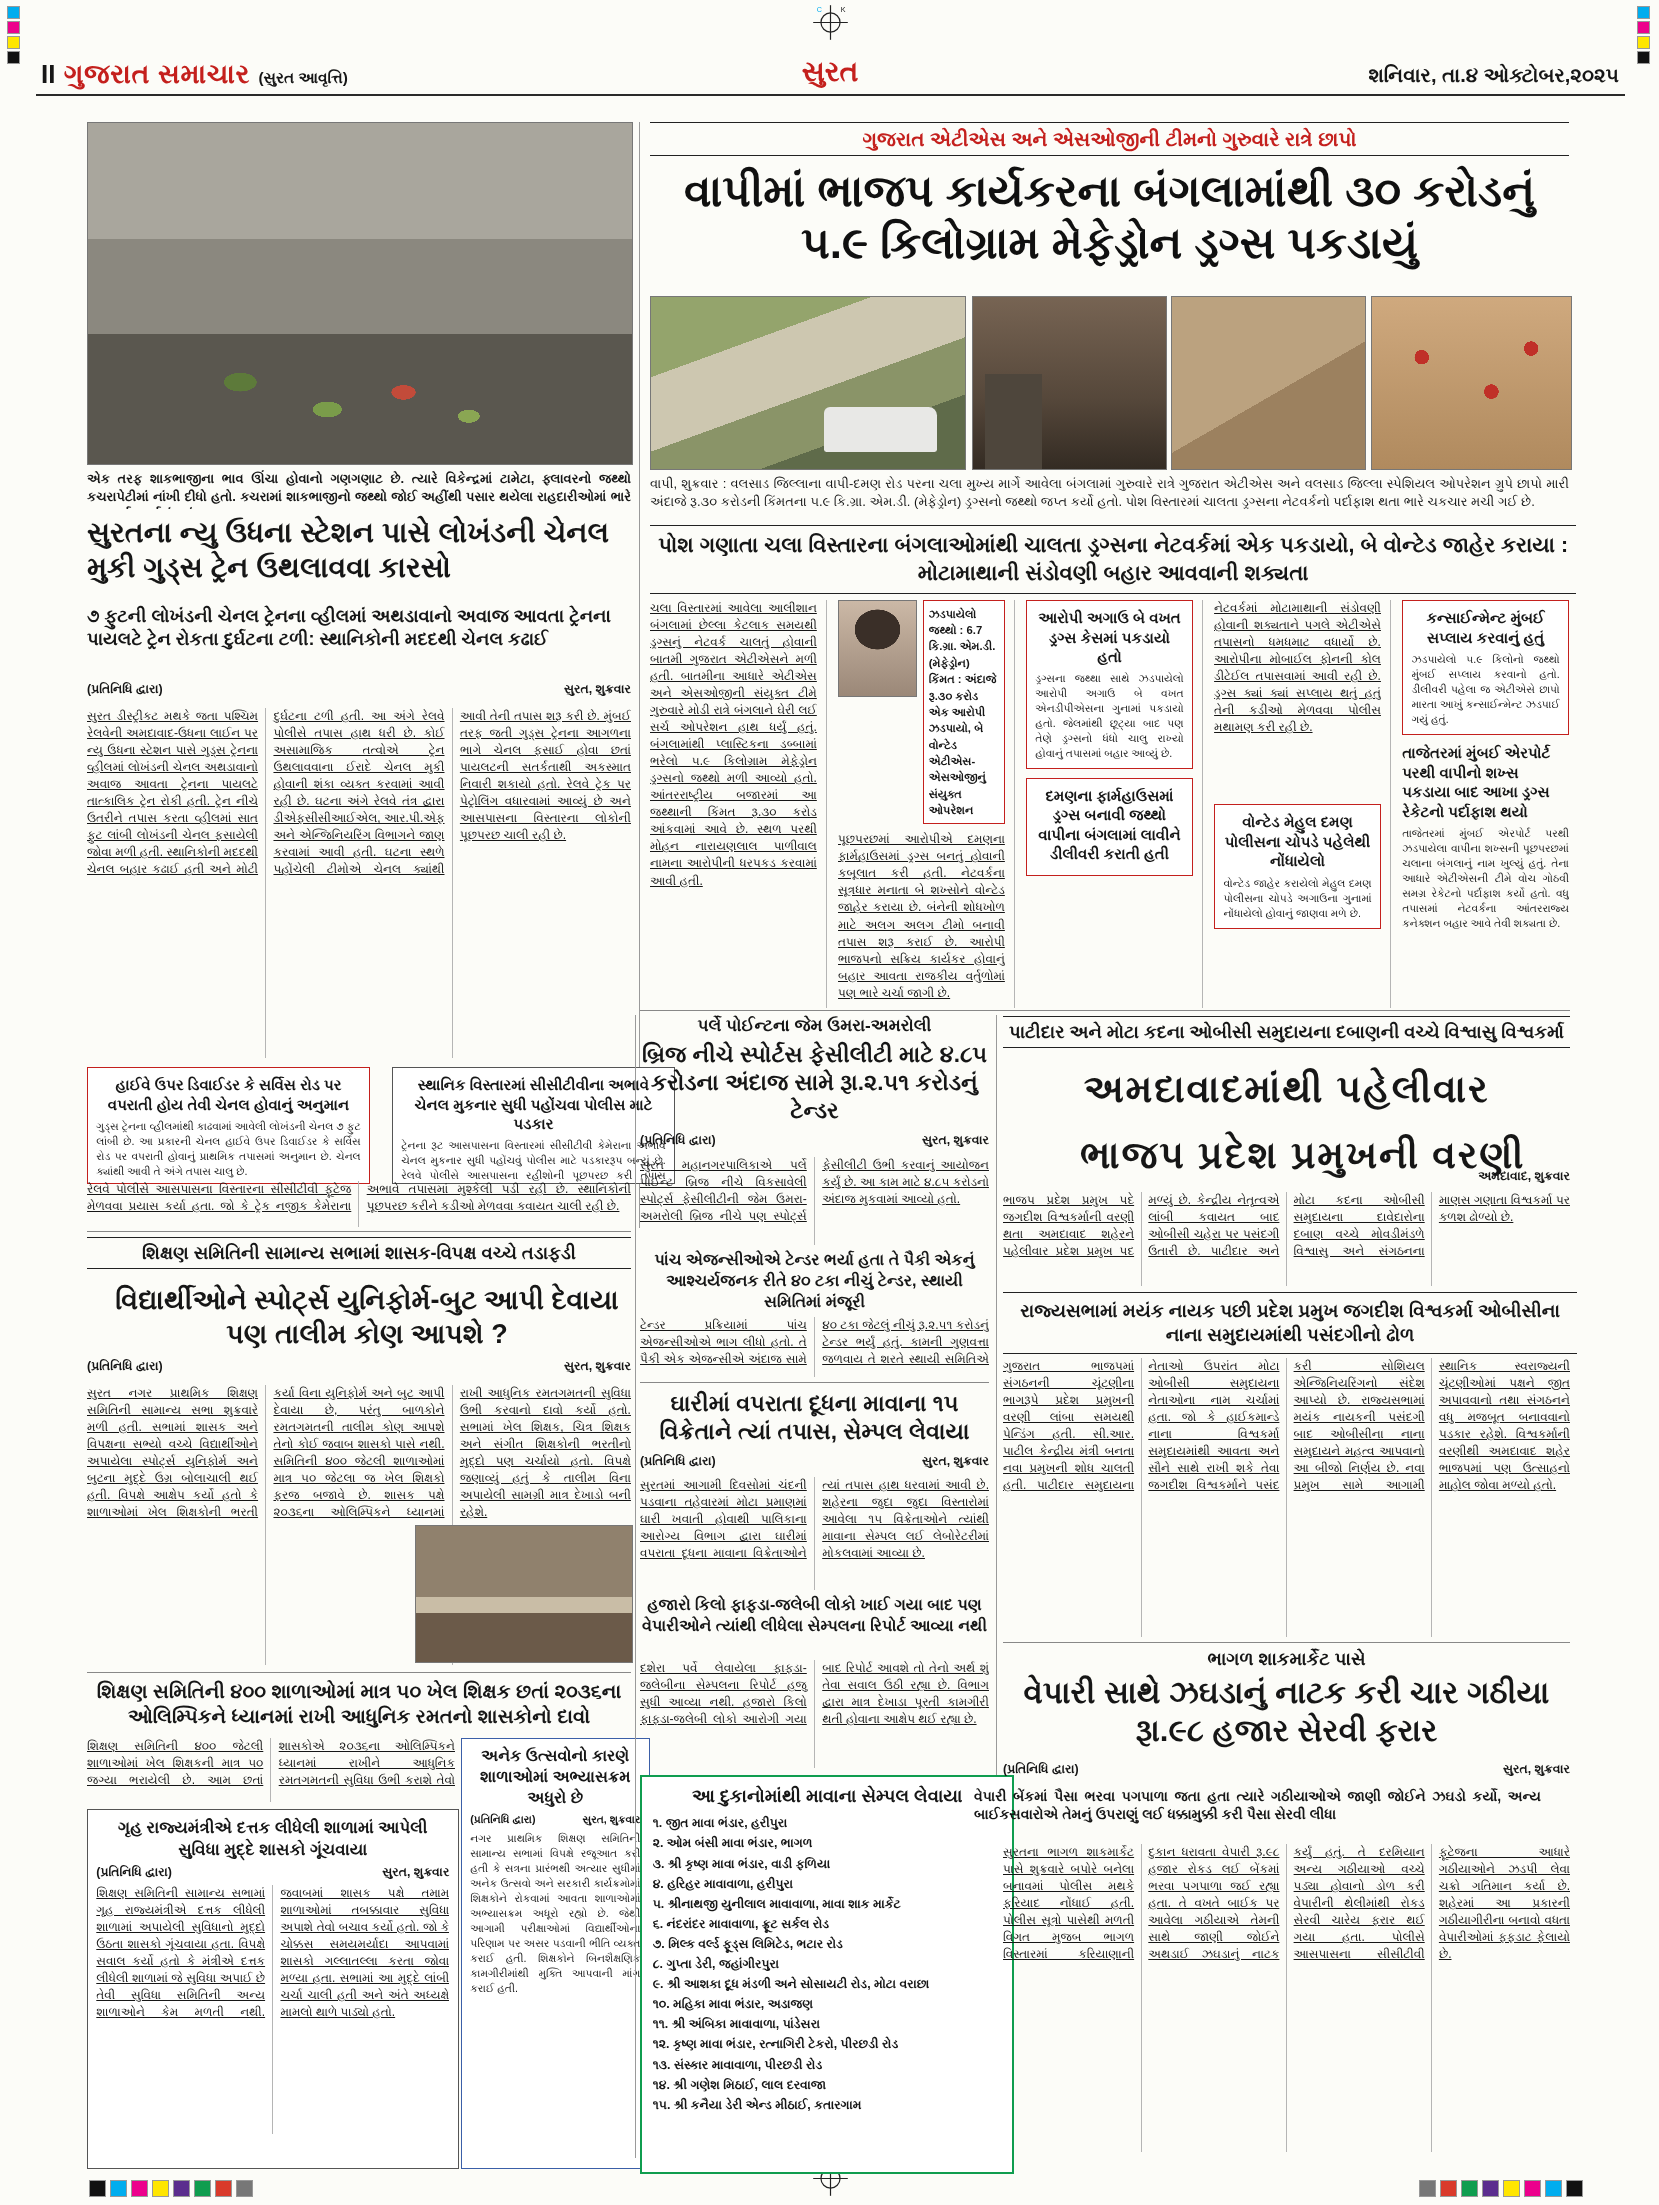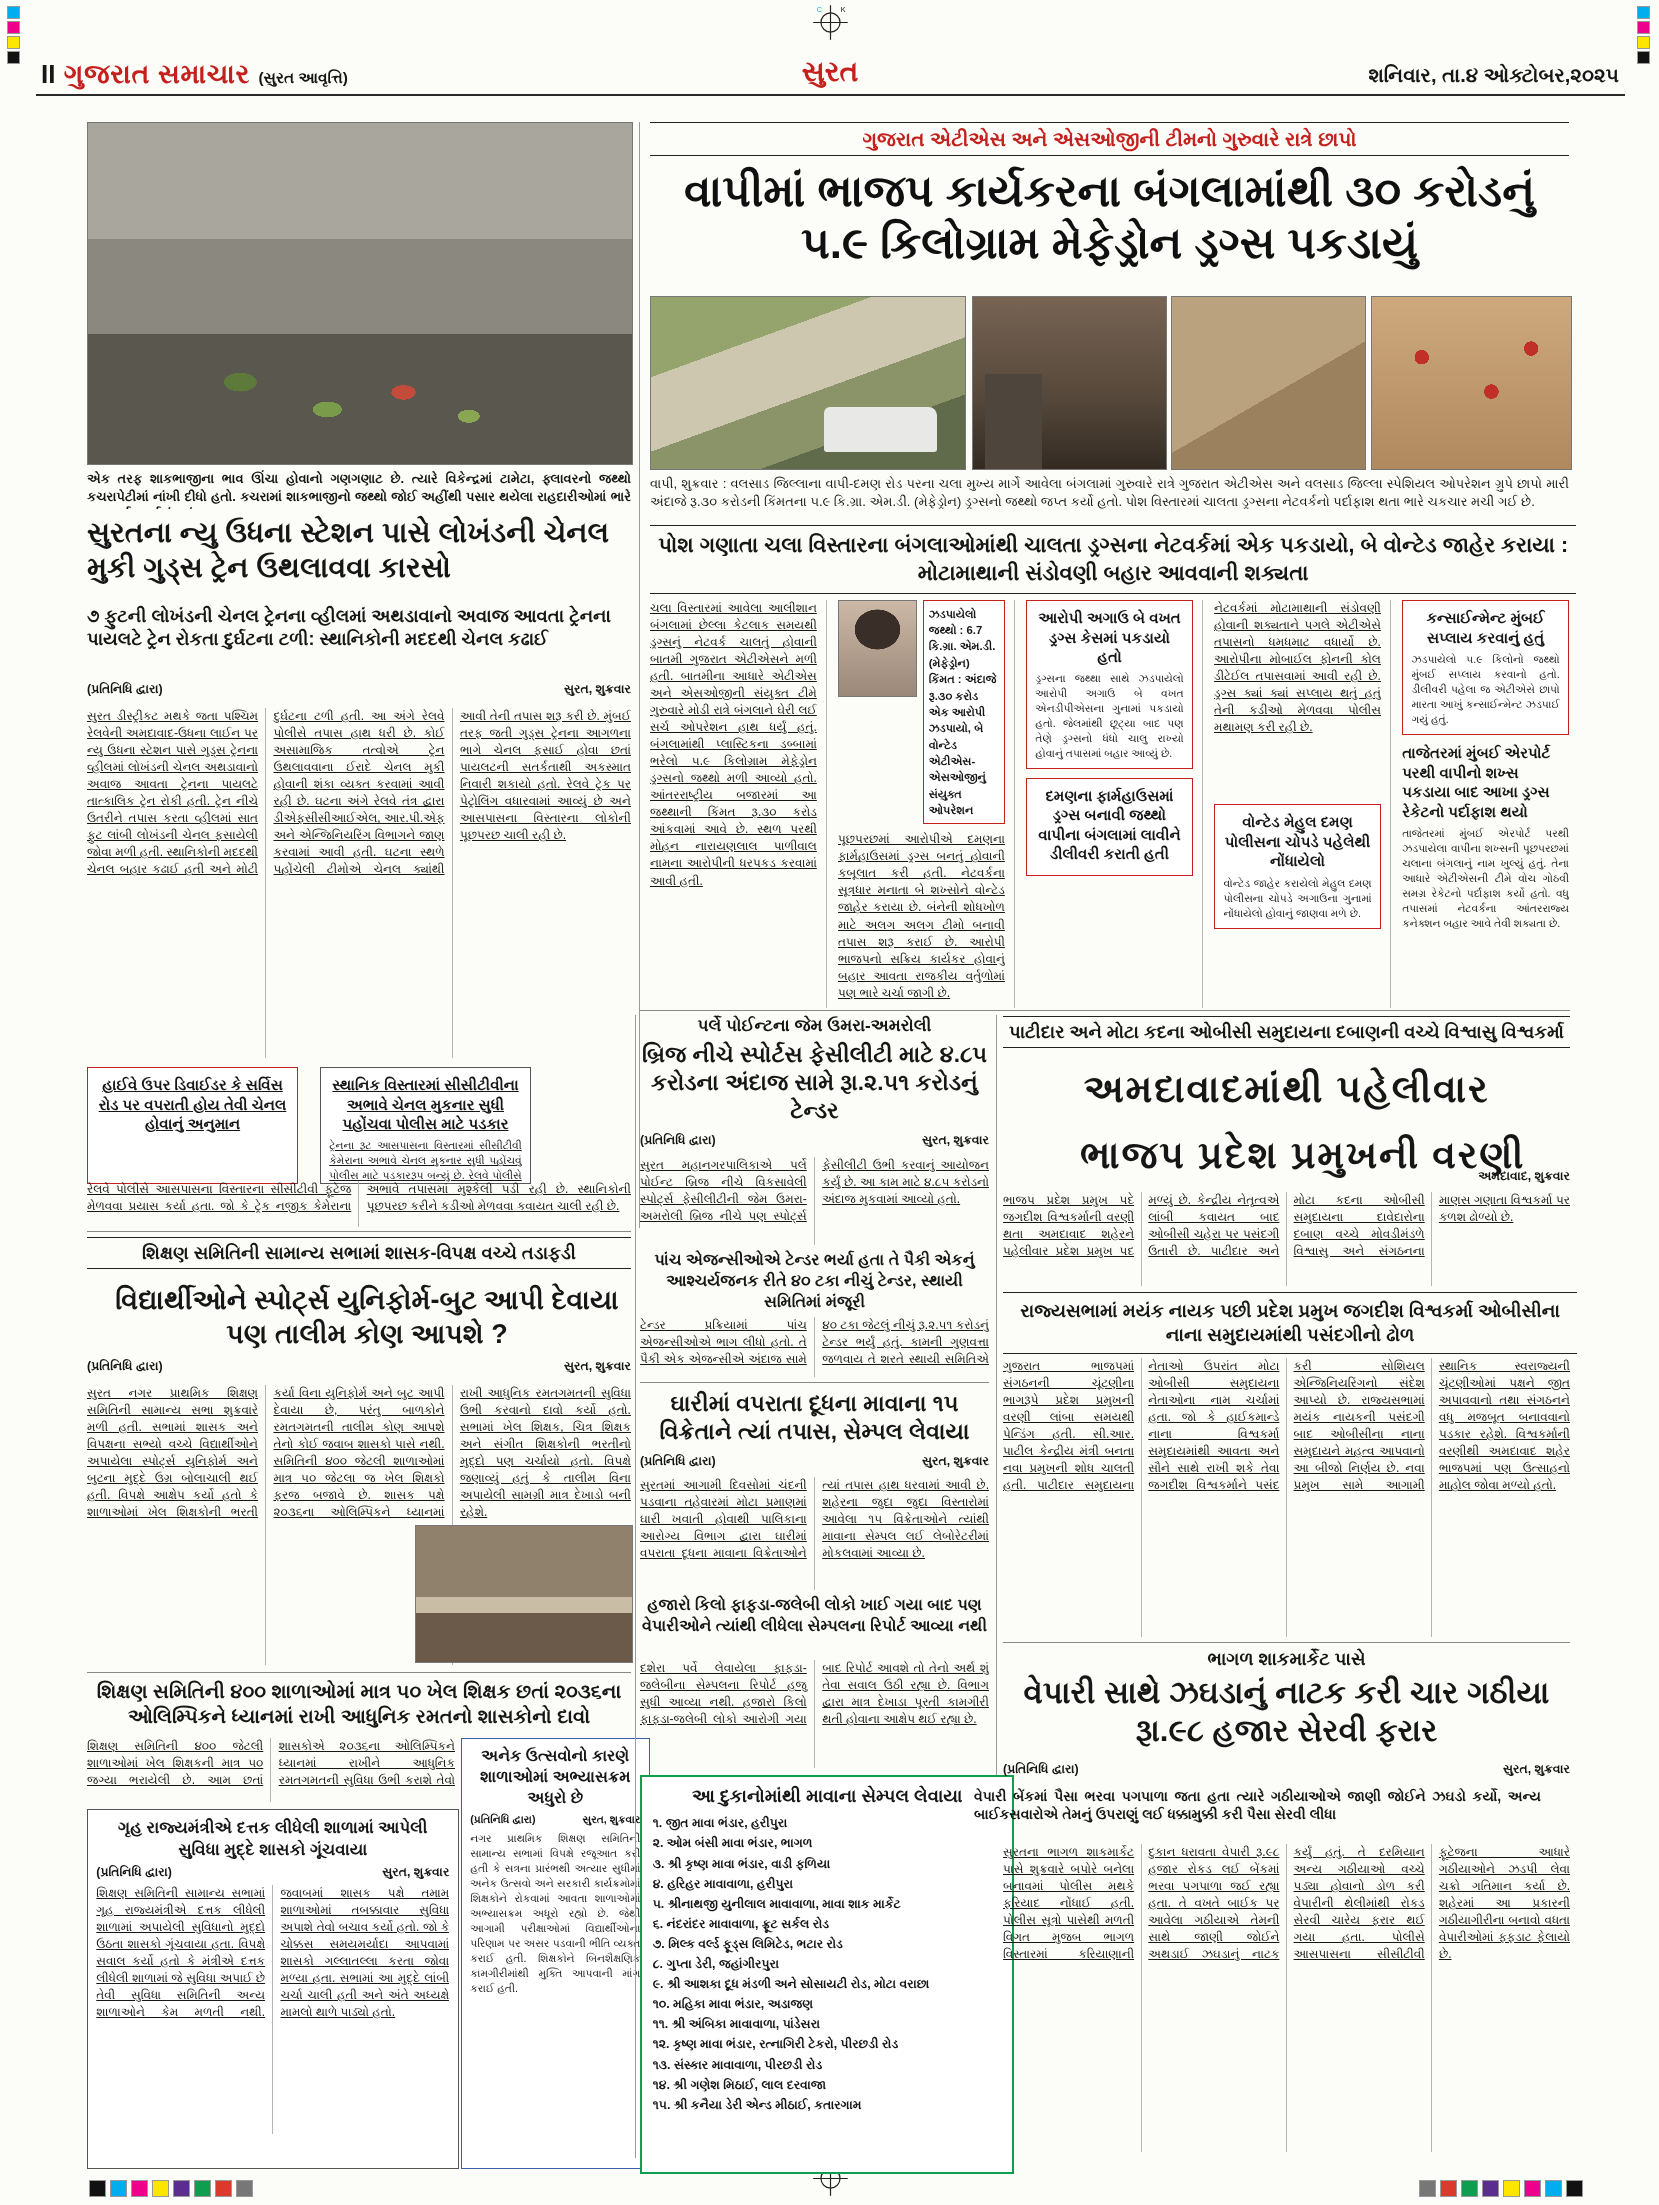--- a/index.html
+++ b/index.html
@@ -202,23 +202,24 @@
   <div class="hline" style="left:640px;top:1010px;width:930px;height:1.2px;background:#888;"></div>
 
   <section>
     <h2 class="abs hl-mid" style="left:87px;top:515px;width:544px;margin:0;">સુરતના ન્યુ ઉધના સ્ટેશન પાસે લોખંડની ચેનલ મુકી ગુડ્સ ટ્રેન ઉથલાવવા કારસો</h2>
     <div class="abs deck" style="left:87px;top:605px;width:544px;">૭ ફુટની લોખંડની ચેનલ ટ્રેનના વ્હીલમાં અથડાવાનો અવાજ આવતા ટ્રેનના પાયલટે ટ્રેન રોકતા દુર્ઘટના ટળી: સ્થાનિકોની મદદથી ચેનલ કઢાઈ</div>
     <div class="abs byrow" style="left:87px;top:682px;width:544px;">
       <span>(પ્રતિનિધિ દ્વારા)</span>
       <span>સુરત, શુક્રવાર</span>
     </div>
     <div class="abs bt cols3" style="left:87px;top:708px;width:544px;height:350px;">સુરત ડીસ્ટ્રીકટ મથકે જતા પશ્ચિમ રેલવેની અમદાવાદ-ઉધના લાઈન પર ન્યુ ઉધના સ્ટેશન પાસે ગુડ્સ ટ્રેનના વ્હીલમાં લોખંડની ચેનલ અથડાવાનો અવાજ આવતા ટ્રેનના પાયલટે તાત્કાલિક ટ્રેન રોકી હતી. ટ્રેન નીચે ઉતરીને તપાસ કરતા વ્હીલમાં સાત ફુટ લાંબી લોખંડની ચેનલ ફસાયેલી જોવા મળી હતી. સ્થાનિકોની મદદથી ચેનલ બહાર કઢાઈ હતી અને મોટી દુર્ઘટના ટળી હતી. આ અંગે રેલવે પોલીસે તપાસ હાથ ધરી છે. કોઈ અસામાજિક તત્વોએ ટ્રેન ઉથલાવવાના ઈરાદે ચેનલ મુકી હોવાની શંકા વ્યક્ત કરવામાં આવી રહી છે. ઘટના અંગે રેલવે તંત્ર દ્વારા ડીએફસીસીઆઈએલ, આર.પી.એફ અને એન્જિનિયરિંગ વિભાગને જાણ કરવામાં આવી હતી. ઘટના સ્થળે પહોંચેલી ટીમોએ ચેનલ ક્યાંથી આવી તેની તપાસ શરૂ કરી છે. મુંબઈ તરફ જતી ગુડ્સ ટ્રેનના આગળના ભાગે ચેનલ ફસાઈ હોવા છતાં પાયલટની સતર્કતાથી અકસ્માત નિવારી શકાયો હતો. રેલવે ટ્રેક પર પેટ્રોલિંગ વધારવામાં આવ્યું છે અને આસપાસના વિસ્તારના લોકોની પૂછપરછ ચાલી રહી છે.</div>
-    <div class="abs" style="left:87px;top:1067px;width:444px;display:flex;gap:22px;text-decoration:underline;">
+    <div class="abs" style="left:87px;top:1067px;width:588px;display:flex;gap:22px;">
       <div class="box" style="width:267px;height:101px;">
         <div class="box-title">હાઈવે ઉપર ડિવાઈડર કે સર્વિસ રોડ પર વપરાતી હોય તેવી ચેનલ હોવાનું અનુમાન</div>
+        <div class="bt-sm">ગુડ્સ ટ્રેનના વ્હીલમાંથી કાઢવામાં આવેલી લોખંડની ચેનલ ૭ ફુટ લાંબી છે. આ પ્રકારની ચેનલ હાઈવે ઉપર ડિવાઈડર કે સર્વિસ રોડ પર વપરાતી હોવાનું પ્રાથમિક તપાસમાં અનુમાન છે. ચેનલ ક્યાંથી આવી તે અંગે તપાસ ચાલુ છે.</div>
       </div>
       <div class="box-dark" style="width:267px;height:101px;">
         <div class="box-title">સ્થાનિક વિસ્તારમાં સીસીટીવીના અભાવે ચેનલ મુકનાર સુધી પહોંચવા પોલીસ માટે પડકાર</div>
         <div class="bt-sm">ટ્રેનના રૂટ આસપાસના વિસ્તારમાં સીસીટીવી કેમેરાના અભાવે ચેનલ મુકનાર સુધી પહોંચવું પોલીસ માટે પડકારરૂપ બન્યું છે. રેલવે પોલીસે આસપાસના રહીશોની પૂછપરછ કરી તપાસ આગળ ધપાવી છે.</div>
       </div>
     </div>
     <div class="abs bt cols2" style="left:87px;top:1181px;width:544px;height:46px;">રેલવે પોલીસે આસપાસના વિસ્તારના સીસીટીવી ફૂટેજ મેળવવા પ્રયાસ કર્યા હતા. જો કે ટ્રેક નજીક કેમેરાના અભાવે તપાસમાં મુશ્કેલી પડી રહી છે. સ્થાનિકોની પૂછપરછ કરીને કડીઓ મેળવવા કવાયત ચાલી રહી છે.</div>
   </section>
 
   <div class="hline" style="left:87px;top:1231px;width:544px;height:1.2px;background:#888;"></div>

